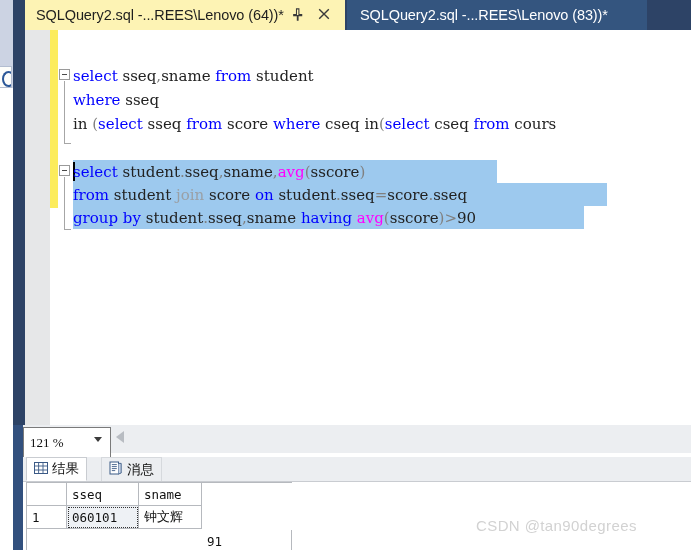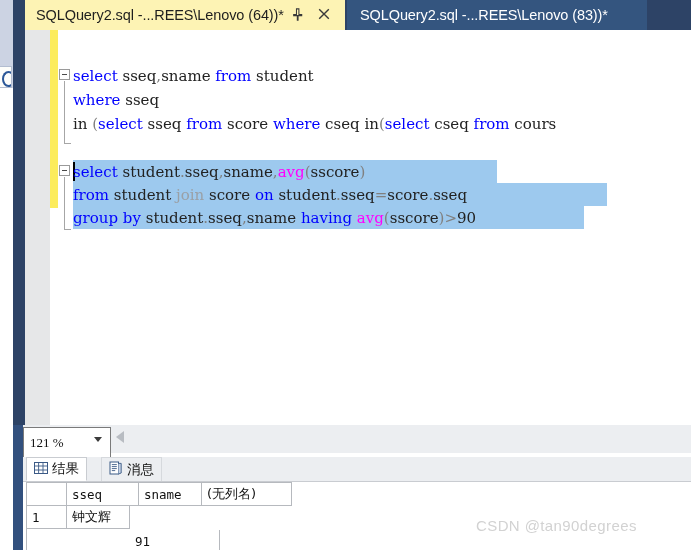--- a/index.html
+++ b/index.html
@@ -436,24 +436,24 @@
         </span>
         <span class="rtab-label">消息</span>
       </div>
     </div>
 
     <div class="grid">
       <div class="grid-row">
         <div class="gcell head" style="width:40px;"></div>
         <div class="gcell head" style="width:72px;">sseq</div>
         <div class="gcell head" style="width:63px;">sname</div>
-        <div class="gcell head cjk" style="width:90px;">(无列名)</div>
       </div>
       <div class="grid-row">
         <div class="gcell rownum" style="width:40px;">1</div>
+        <div class="gcell focused" style="width:72px;">060101</div>
         <div class="gcell cjk" style="width:63px;">钟文辉</div>
         <div class="gcell" style="width:90px;margin-top:24px;">91</div>
       </div>
     </div>
   </div>
 
   <div class="watermark">CSDN @tan90degrees</div>
 
 </div>
 

